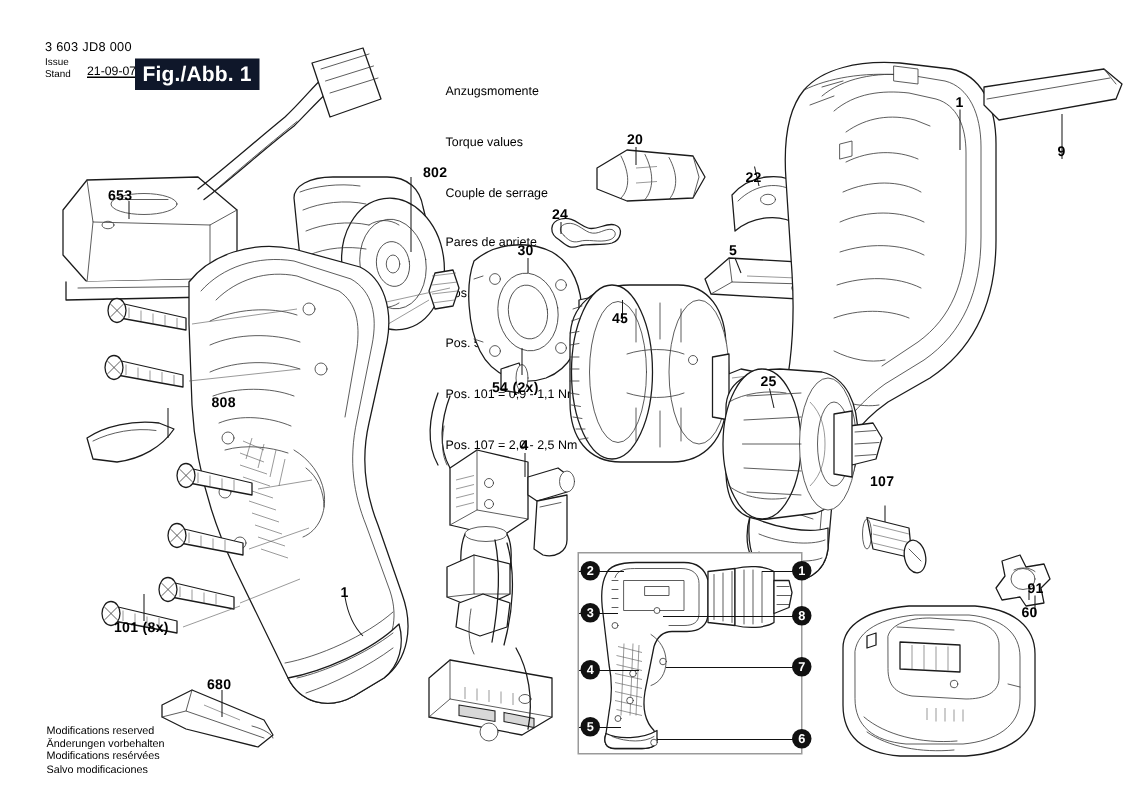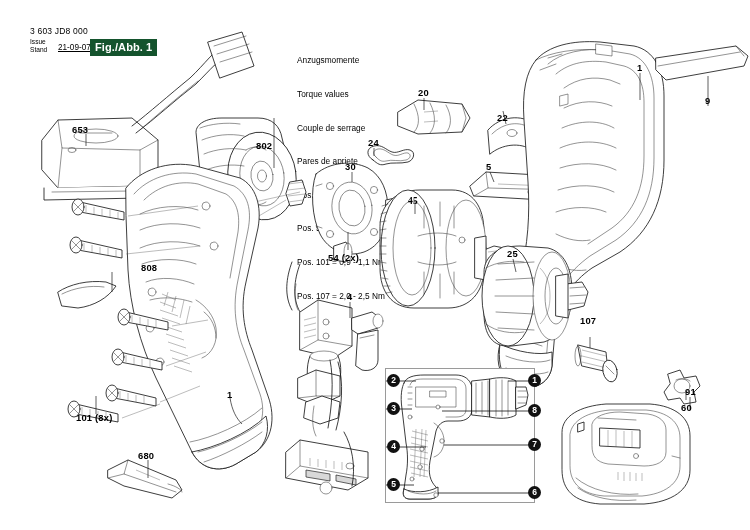--- a/index.html
+++ b/index.html
@@ -4,22 +4,22 @@
 <style>
   html,body{margin:0;padding:0;background:#fff;}
   body{width:750px;height:530px;position:relative;overflow:hidden;
        font-family:"Liberation Sans",sans-serif;color:#000;}
   #sheet{position:absolute;inset:0;background:#ffffff;border-radius:17px;}
 
   
   .hdr-code{position:absolute;left:30px;top:26px;font-size:8.5px;letter-spacing:.2px;}
   .hdr-issue{position:absolute;left:30px;top:38px;font-size:6.6px;line-height:7.6px;}
   .hdr-date{position:absolute;left:58px;top:43px;font-size:8.2px;text-decoration:underline;}
-  .hdr-fig{position:absolute;left:90px;top:39px;background:#14532d;color:#fff;
-           font-size:11px;font-weight:bold;padding:2px 5px 3px 5px;letter-spacing:.1px;}
+  .hdr-fig{position:absolute;left:90px;top:39px;background:#0f172a;color:#fff;
+           font-size:14px;font-weight:bold;padding:2px 5px 3px 5px;letter-spacing:.1px;}
 
   
   .torque{position:absolute;left:297px;top:33px;font-size:8.3px;line-height:11.2px;white-space:pre;}
   .torque .pv{display:block;}
 
   
   .footer{position:absolute;left:31px;top:483px;font-size:7.2px;line-height:8.6px;}
 
   
   .lbl{position:absolute;font-size:9.4px;font-weight:bold;letter-spacing:.2px;}
@@ -58,20 +58,26 @@
     <span class="pv">Anzugsmomente</span>
     <span class="pv">Torque values</span>
     <span class="pv">Couple de serrage</span>
     <span class="pv">Pares de apriete</span>
     <span class="pv">Pos. 25   = 10 - 20 Nm</span>
     <span class="pv">Pos. 54   = 1,1 - 1,3 Nm</span>
     <span class="pv">Pos. 101 = 0,9 - 1,1 Nm</span>
     <span class="pv">Pos. 107 = 2,0 - 2,5 Nm</span>
   </div>
 
+  <div class="footer">
+    <div>Modifications reserved</div>
+    <div>Änderungen vorbehalten</div>
+    <div>Modifications resérvées</div>
+    <div>Salvo modificaciones</div>
+  </div>
 
   <svg width="750" height="530" viewBox="0 0 750 530">
 
     <g>
       <path class="o2" d="M42,140 L58,120 L132,118 L158,140 L158,168 L140,186 L58,188 L42,170 Z"></path>
       <path class="oth" d="M58,120 L62,148 L140,150 L158,140"></path>
       <path class="oth" d="M62,148 L58,188"></path>
       <path class="oth" d="M140,150 L140,186"></path>
       <ellipse class="oth2" cx="96" cy="136" rx="22" ry="7"></ellipse>
       <path class="oth" d="M80,133 L112,133"></path>
@@ -463,29 +469,29 @@
       <path class="lead" d="M640,73 L640,100"></path>
       <path class="lead" d="M708,106 L708,76"></path>
       <path class="lead" d="M513,259 L516,272"></path>
       <path class="lead" d="M590,337 L590,348"></path>
       <path class="lead" d="M690,397 L690,410"></path>
       <path class="lead" d="M686,400 L686,392"></path>
     </g>
   </svg>
 
   <div class="lbl" style="left:72px;top:124px;">653</div>
-  <div class="lbl" style="left:256px;top:109px;margin-top:31px;">802</div>
+  <div class="lbl" style="left:282px;top:109px;">802</div>
   <div class="lbl" style="left:93px;top:262px;margin-left:48px;">808</div>
   <div class="lbl" style="left:76px;top:412px;">101 (8x)</div>
   <div class="lbl" style="left:138px;top:450px;">680</div>
   <div class="lbl" style="left:227px;top:389px;">1</div>
   <div class="lbl" style="left:345px;top:161px;">30</div>
   <div class="lbl" style="left:328px;top:252px;">54 (2x)</div>
   <div class="lbl" style="left:368px;top:137px;">24</div>
-  <div class="lbl" style="left:408px;top:196px;font-family:Liberation Serif, serif;">45</div>
+  <div class="lbl" style="left:408px;top:206px;">45</div>
   <div class="lbl" style="left:347px;top:291px;">4</div>
   <div class="lbl" style="left:418px;top:87px;">20</div>
   <div class="lbl" style="left:497px;top:112px;">22</div>
   <div class="lbl" style="left:486px;top:161px;">5</div>
   <div class="lbl" style="left:637px;top:62px;">1</div>
   <div class="lbl" style="left:705px;top:95px;">9</div>
   <div class="lbl" style="left:507px;top:248px;">25</div>
   <div class="lbl" style="left:580px;top:315px;text-align:right;">107</div>
   <div class="lbl" style="left:685px;top:386px;">91</div>
   <div class="lbl" style="left:681px;top:402px;text-align:center;">60</div>

